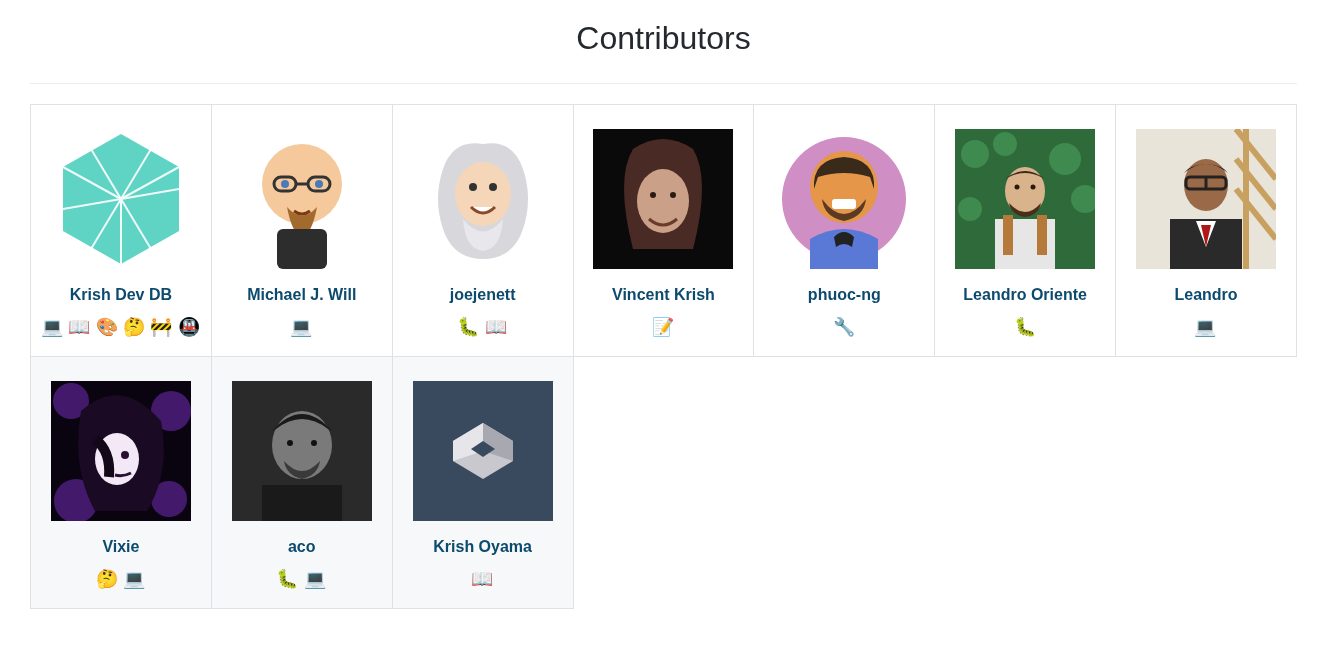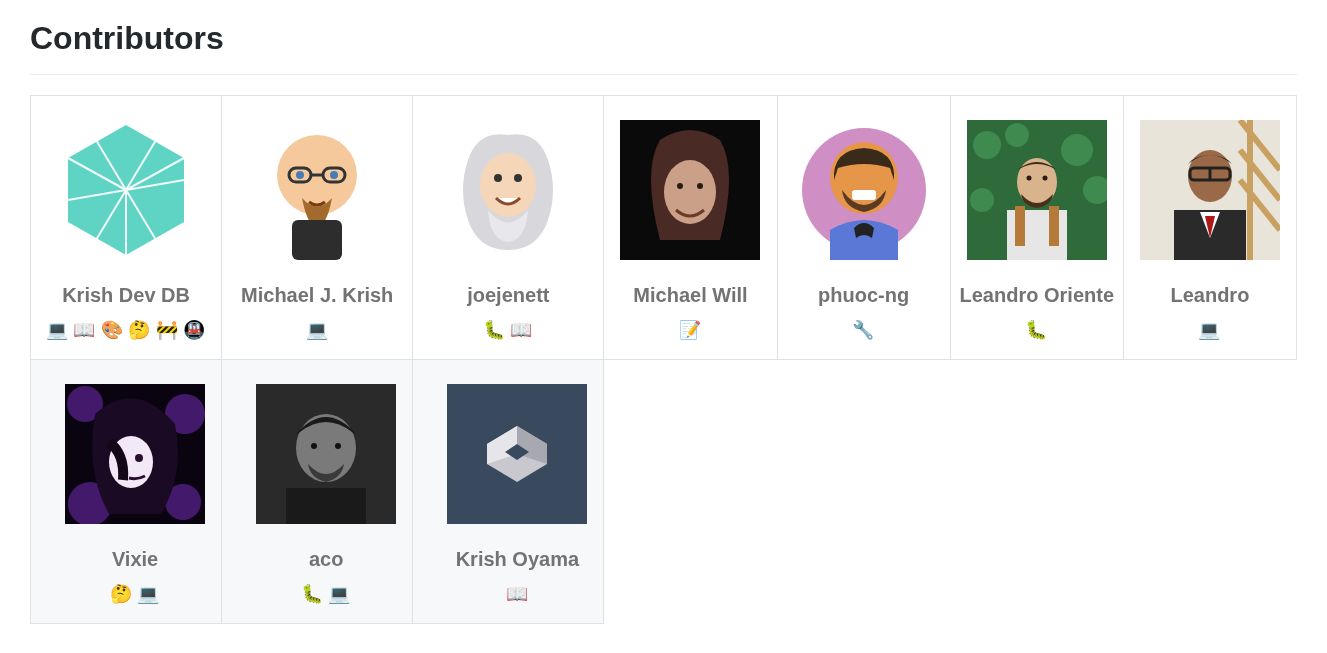--- a/index.html
+++ b/index.html
@@ -4,57 +4,57 @@
 <style>
   body {
     margin: 0;
     padding: 0 30px;
     font-family: -apple-system, BlinkMacSystemFont, "Segoe UI", Helvetica, Arial, sans-serif;
     color: #24292e;
     background: #fff;
   }
   h2.section-title {
     font-size: 32px;
-    font-weight: 700;
+    font-weight: 400;
     margin: 20px 0 8px 0;
-    padding-bottom: 17px;
+    padding-bottom: 26px;
     border-bottom: 1px solid #eaecef;
+    text-align: center;
   }
   table.contrib-table {
     border-collapse: collapse;
     margin-top: 20px;
   }
   table.contrib-table td {
     border: 1px solid #dfe2e5;
     width: 178px;
     padding: 10px 6px 14px 6px;
     text-align: center;
     vertical-align: top;
     background: #fff;
   }
   tr:nth-child(2) td {
     background: #f6f8fa;
-    padding-left: 24px;
   }
   .avatar-wrap {
     width: 140px;
     height: 140px;
     margin: 14px auto 8px auto;
     display: flex;
     align-items: center;
     justify-content: center;
   }
   .avatar-wrap svg { display:block; }
   .name-link {
-    color: #737373;
+    color: #0c4a6e;
     font-weight: 600;
-    font-size: 20px;
+    font-size: 16px;
     text-decoration: none;
     display: inline-block;
-    margin-top: 12px;
+    margin-top: 6px;
     line-height: 1.5;
     cursor: pointer;
   }
   .icons {
     margin-top: 6px;
     font-size: 18px;
     line-height: 1.6;
   }
 </style>
 </head>
@@ -91,21 +91,21 @@
         <rect x="42" y="48" width="22" height="14" rx="7" fill="none" stroke="#333" stroke-width="3"></rect>
         <rect x="76" y="48" width="22" height="14" rx="7" fill="none" stroke="#333" stroke-width="3"></rect>
         <line x1="64" y1="55" x2="76" y2="55" stroke="#333" stroke-width="3"></line>
         <circle cx="53" cy="55" r="4" fill="#4a7bb5"></circle>
               <circle cx="87" cy="55" r="4" fill="#4a7bb5"></circle>
         <path d="M55 78 Q70 95 85 78 Q80 105 70 108 Q60 105 55 78" fill="#a36a2e"></path>
         <path d="M62 82 Q70 88 78 82" stroke="#7a3b12" stroke-width="3" fill="none"></path>
         <rect x="45" y="100" width="50" height="40" rx="6" fill="#2d2d2d"></rect>
       </svg>
     </div>
-    <a class="name-link">Michael J. Krish</a>
+    <a class="name-link">Michael J. Will</a>
     <div class="icons">💻</div>
   </td>
 
   <td>
     <div class="avatar-wrap">
       <svg width="140" height="140" viewBox="0 0 140 140">
         <path d="M30 40 Q20 70 30 100 Q40 130 70 130 Q100 130 110 100 Q120 70 110 40 Q100 10 70 15 Q40 10 30 40" fill="#d8d8dc"></path>
         <ellipse cx="70" cy="65" rx="28" ry="32" fill="#f5d6b8"></ellipse>
         <circle cx="60" cy="58" r="4" fill="#333"></circle>
               <circle cx="80" cy="58" r="4" fill="#333"></circle>
@@ -121,21 +121,21 @@
     <div class="avatar-wrap">
       <svg width="140" height="140" viewBox="0 0 140 140">
         <rect x="0" y="0" width="140" height="140" fill="#0a0a0a"></rect>
         <path d="M40 20 Q70 0 100 20 Q118 50 100 120 L40 120 Q22 50 40 20" fill="#4a2a24"></path>
         <ellipse cx="70" cy="72" rx="26" ry="32" fill="#caa088"></ellipse>
         <path d="M56 90 Q70 102 84 90" stroke="#6a3a2a" stroke-width="3" fill="none"></path>
         <circle cx="60" cy="66" r="3" fill="#2a1a12"></circle>
               <circle cx="80" cy="66" r="3" fill="#2a1a12"></circle>
       </svg>
     </div>
-    <a class="name-link">Michael Will</a>
+    <a class="name-link">Vincent Krish</a>
     <div class="icons">📝</div>
   </td>
 
   <td>
     <div class="avatar-wrap">
       <svg width="140" height="140" viewBox="0 0 140 140">
         <circle cx="70" cy="70" r="62" fill="#cf8fc5"></circle>
         <ellipse cx="70" cy="58" rx="34" ry="36" fill="#e59648"></ellipse>
         <path d="M40 60 Q38 30 70 28 Q102 30 100 60 L96 48 Q70 40 44 48 Z" fill="#3a2a1a"></path>
         <path d="M48 70 Q70 100 92 70 Q90 88 70 92 Q50 88 48 70" fill="#5a3a22"></path>

